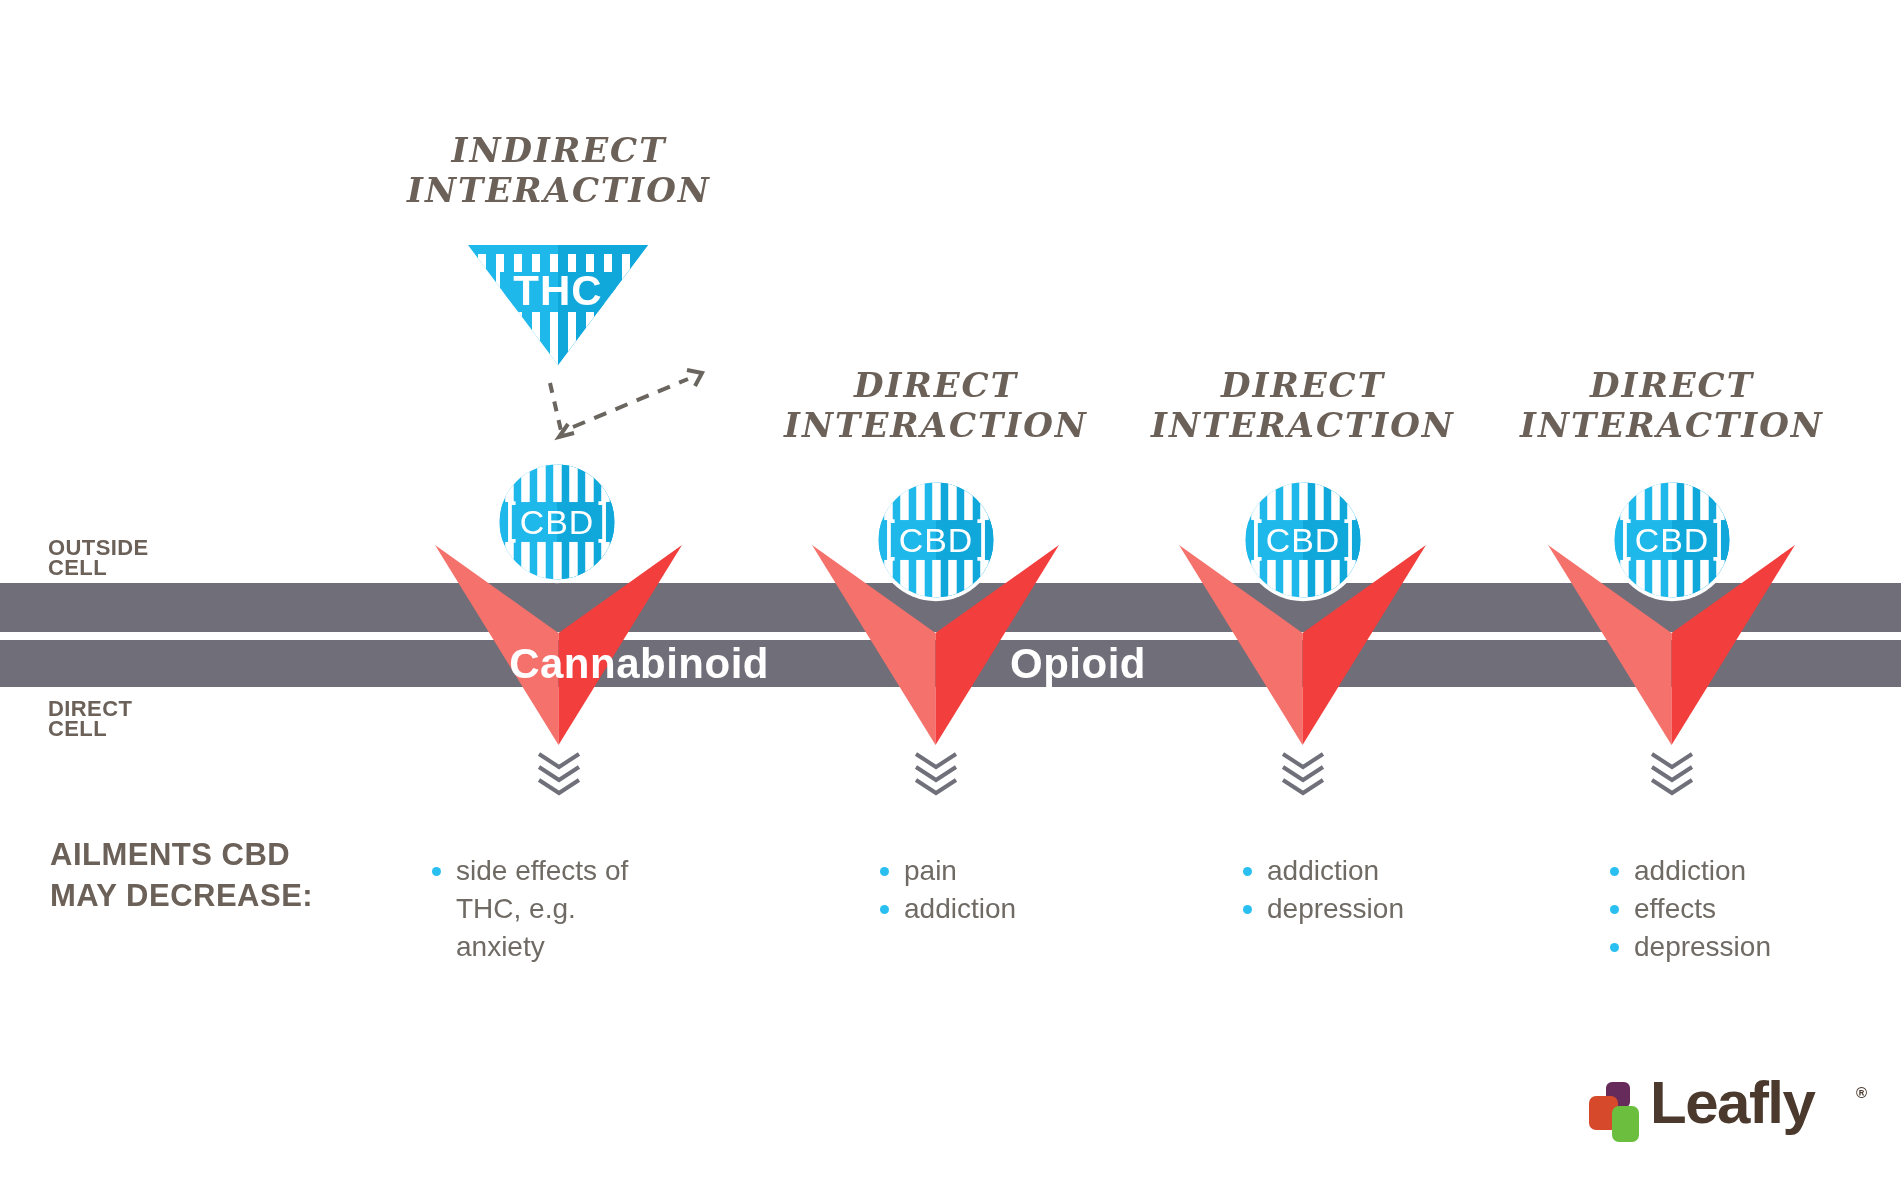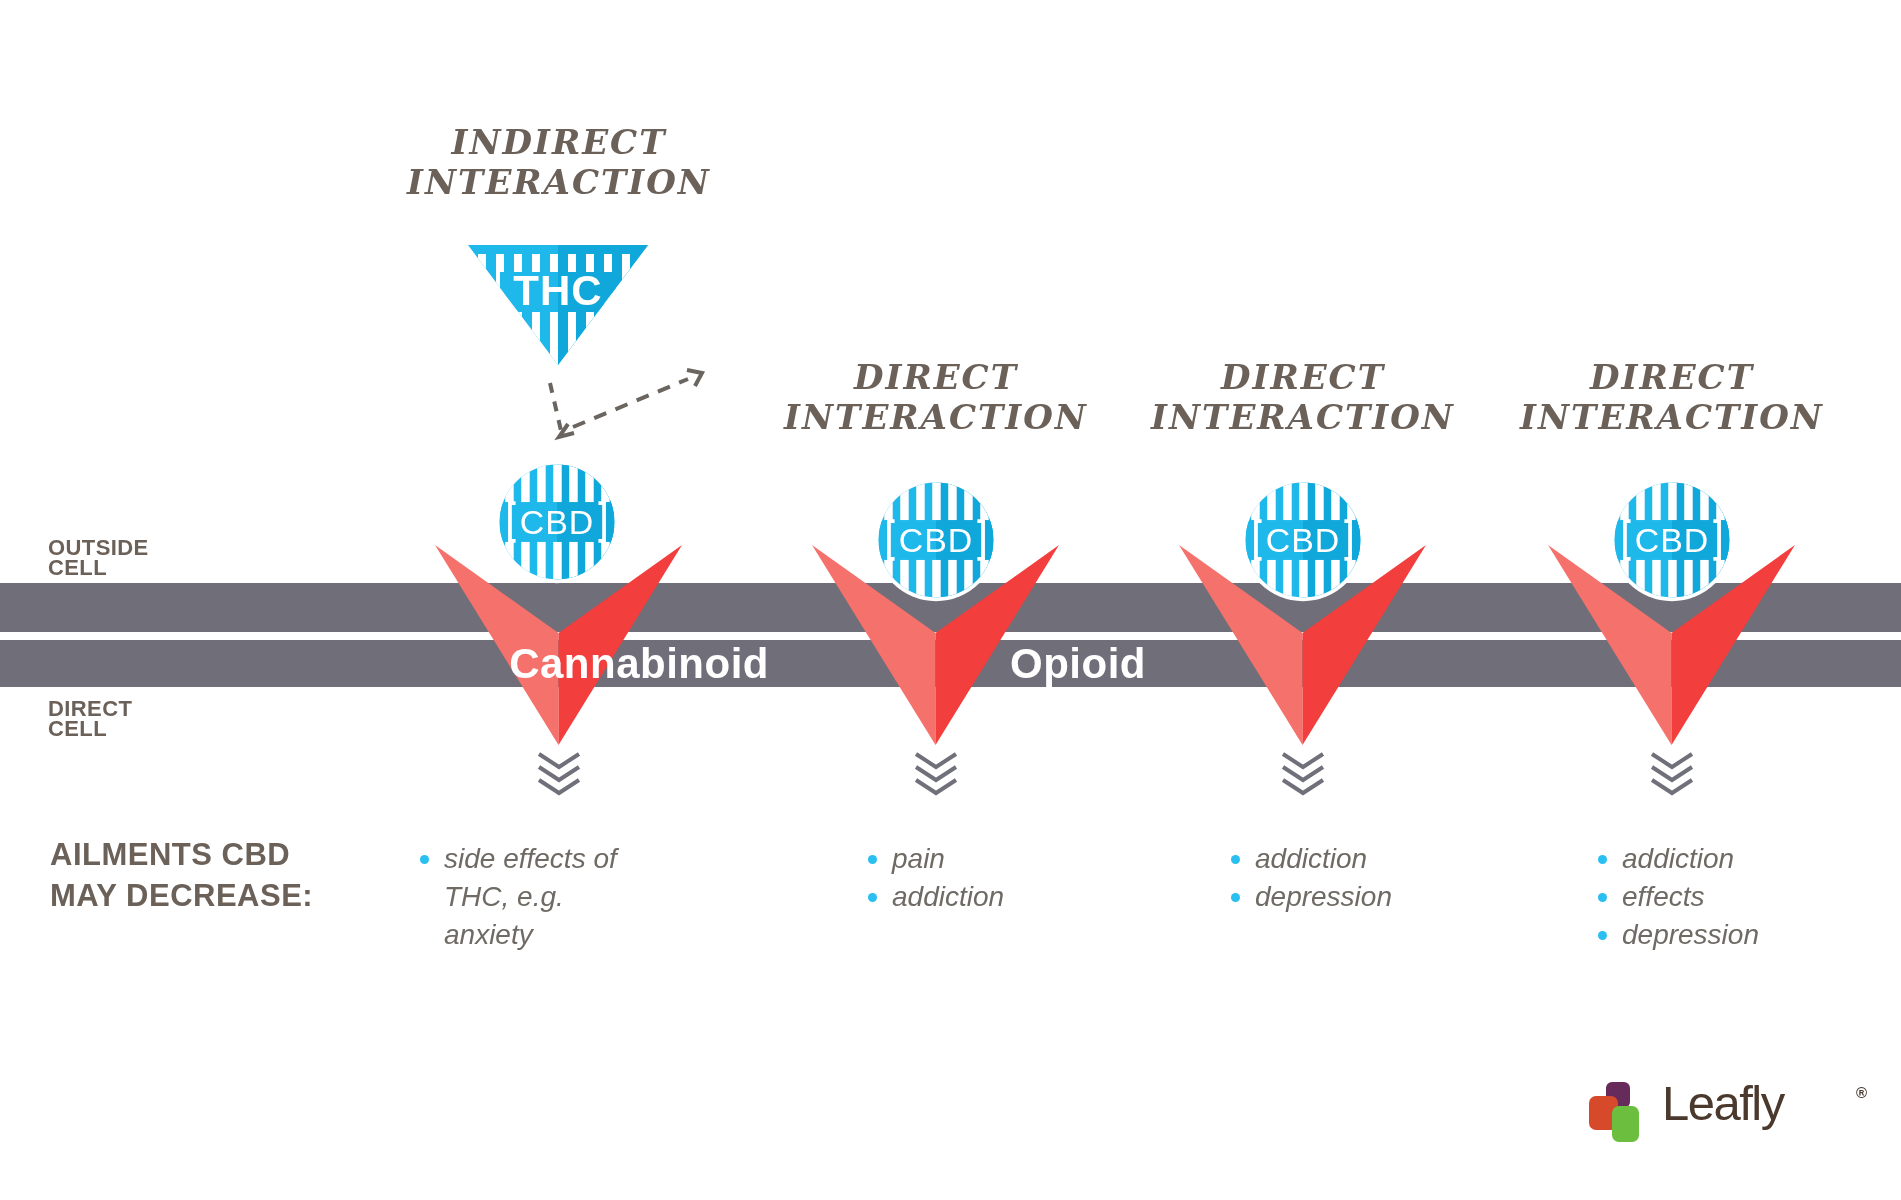--- a/index.html
+++ b/index.html
@@ -19,56 +19,56 @@
   .band-inner{top:640px;height:47px;}
   
   .cell-label{
     position:absolute;left:48px;color:var(--heading);font-weight:bold;
     font-size:22px;line-height:20px;letter-spacing:.4px;z-index:4;
   }
   
   .heading{
     position:absolute;width:420px;text-align:center;color:var(--heading);
     font-family:"DejaVu Serif","Liberation Serif",serif;font-style:italic;font-weight:bold;
-    font-size:34px;line-height:40px;letter-spacing:2px;z-index:2;
+    font-size:34px;line-height:40px;letter-spacing:2px;z-index:2;margin-top:8px;
   }
   
   .rname{
     position:absolute;width:420px;top:640px;line-height:47px;text-align:right;
     color:#fff;font-weight:bold;font-size:42px;letter-spacing:.5px;z-index:3;
   }
   
   .vshape{position:absolute;top:545px;width:247px;height:200px;z-index:2;}
   .molecule{position:absolute;width:128px;height:128px;z-index:3;}
   .thc{position:absolute;left:468px;top:245px;width:180px;height:120px;z-index:2;}
   .arrows{position:absolute;left:540px;top:358px;width:175px;height:95px;z-index:2;}
   .chevrons{position:absolute;top:752px;width:46px;height:46px;z-index:2;}
   
   .ailments-heading{
     position:absolute;left:50px;top:834px;color:var(--heading);font-weight:bold;
     font-size:31px;line-height:41px;letter-spacing:.5px;z-index:2;
   }
   ul.ailment-list{
-    position:absolute;top:836px;margin:4px;padding:0;list-style:none;width:230px;
-    color:var(--body-text);font-size:28px;line-height:38px;z-index:2;font-style:italic;
+    position:absolute;top:836px;margin:16px;padding:0;list-style:none;width:230px;
+    color:var(--body-text);font-size:28px;line-height:38px;z-index:2;
   }
   ul.ailment-list li{position:relative;padding-left:26px;}
   ul.ailment-list li::before{
     content:"";position:absolute;left:2px;top:15px;width:9px;height:9px;border-radius:50%;
     background:var(--bullet);
   }
   
   .leafly{position:absolute;left:1586px;top:1076px;width:310px;height:86px;z-index:2;}
   .leafly .sq{position:absolute;}
   .sq-purple{left:20px;top:6px;width:24px;height:26px;border-radius:6px;background:var(--leafly-purple);}
   .sq-orange{left:3px;top:20px;width:29px;height:34px;border-radius:7px;background:var(--leafly-orange);}
   .sq-green{left:26px;top:30px;width:27px;height:36px;border-radius:7px;background:var(--leafly-green);}
   .leafly-word{
-    position:absolute;left:76px;top:-13px;color:var(--leafly-text);font-weight:normal;
-    font-size:49px;line-height:80px;letter-spacing:-1.5px;
+    position:absolute;left:64px;top:-13px;color:var(--leafly-text);font-weight:bold;
+    font-size:60px;line-height:80px;letter-spacing:-1.5px;
   }
   .leafly-reg{position:absolute;left:270px;top:8px;color:var(--leafly-text);font-size:15px;font-weight:bold;}
   svg text{font-family:"Liberation Sans",sans-serif;}
 </style>
 </head>
 <body>
 
 <div class="canvas">
 
   <div class="band band-outer"></div>

